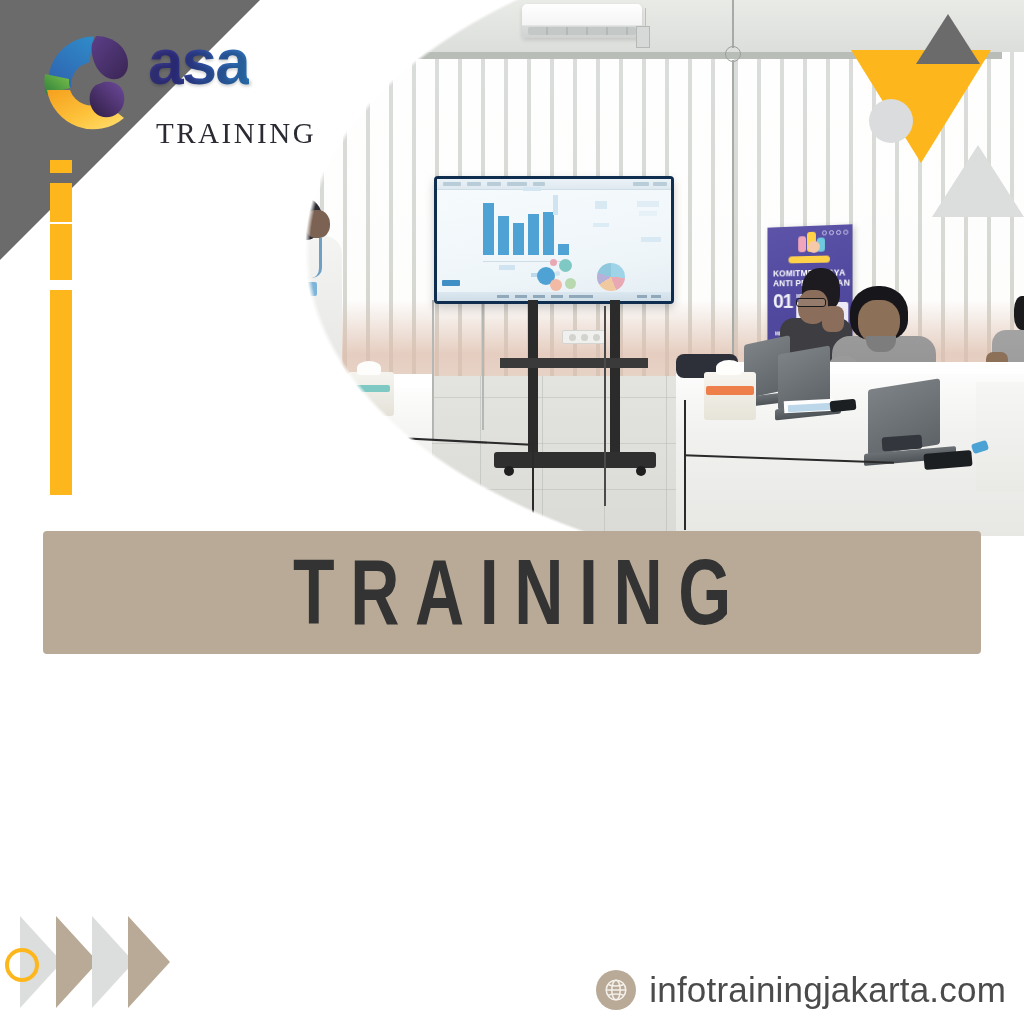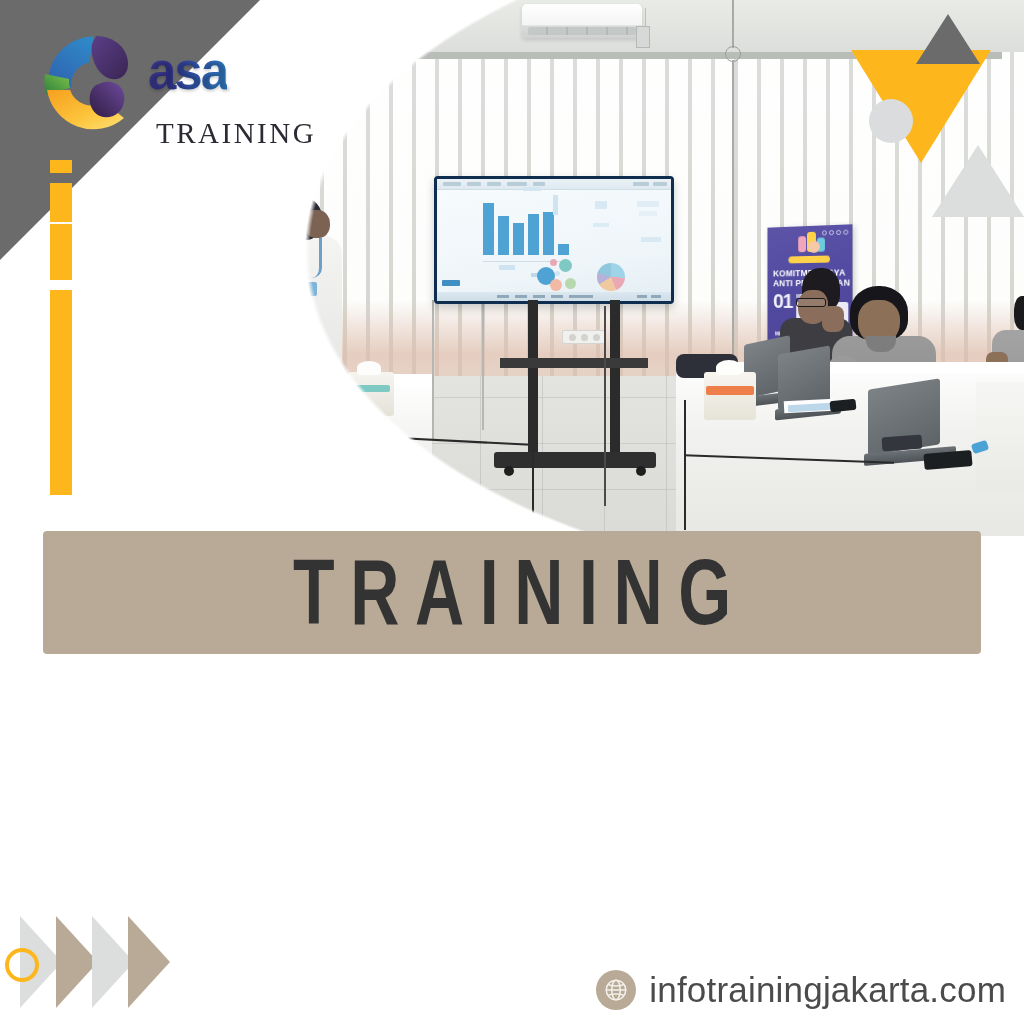--- a/index.html
+++ b/index.html
@@ -253,22 +253,22 @@
   }
   .tri-light{
     position:absolute; left:932px; top:145px;
     width:0;height:0; border-left:46px solid transparent; border-right:46px solid transparent;
     border-bottom:72px solid #dcdddd; z-index:4;
   }
 
   
   .logo{ position:absolute; left:30px; top:18px; width:310px; height:140px; z-index:6; }
   .logo-mark{ position:absolute; left:0; top:0; width:130px; height:130px; }
-  .logo-word{ position:absolute; left:118px; top:28px;
-    font-size:51px; font-weight:bold; letter-spacing:-2px; line-height:1;
+  .logo-word{ position:absolute; left:118px; top:12px;
+    font-size:64px; font-weight:bold; letter-spacing:-2px; line-height:1;
     background:linear-gradient(100deg,#3b3a86 0%, #32328c 30%, #2f57a8 62%, #2f7fc4 100%);
     -webkit-background-clip:text; background-clip:text; color:transparent;
     text-shadow:0 2px 3px rgba(0,0,0,.18);
   }
   .logo-sub{ position:absolute; left:126px; top:101px;
     font-family:"Liberation Serif", serif; font-size:29px; letter-spacing:2.5px;
     color:#2b2b33; line-height:1; }
 
   
   .training-band{

